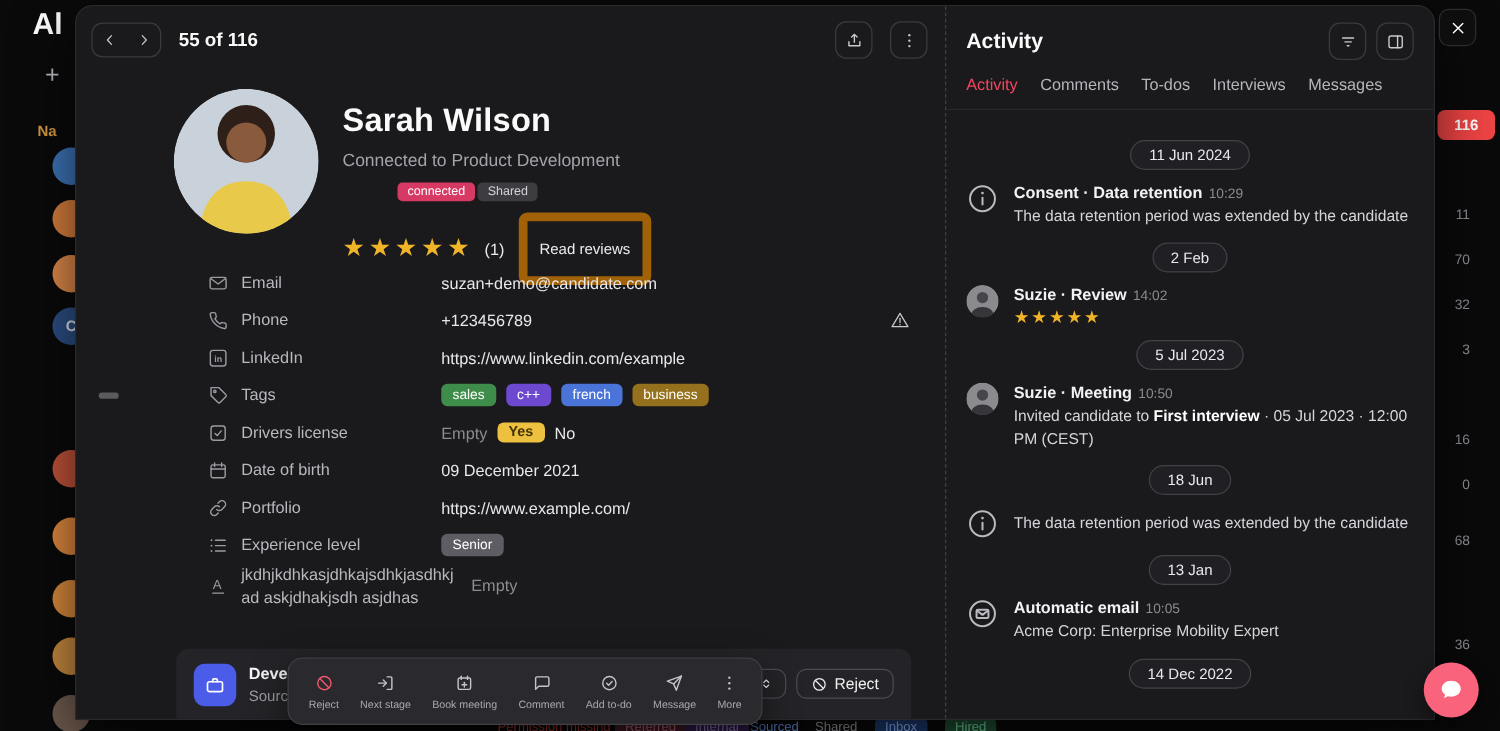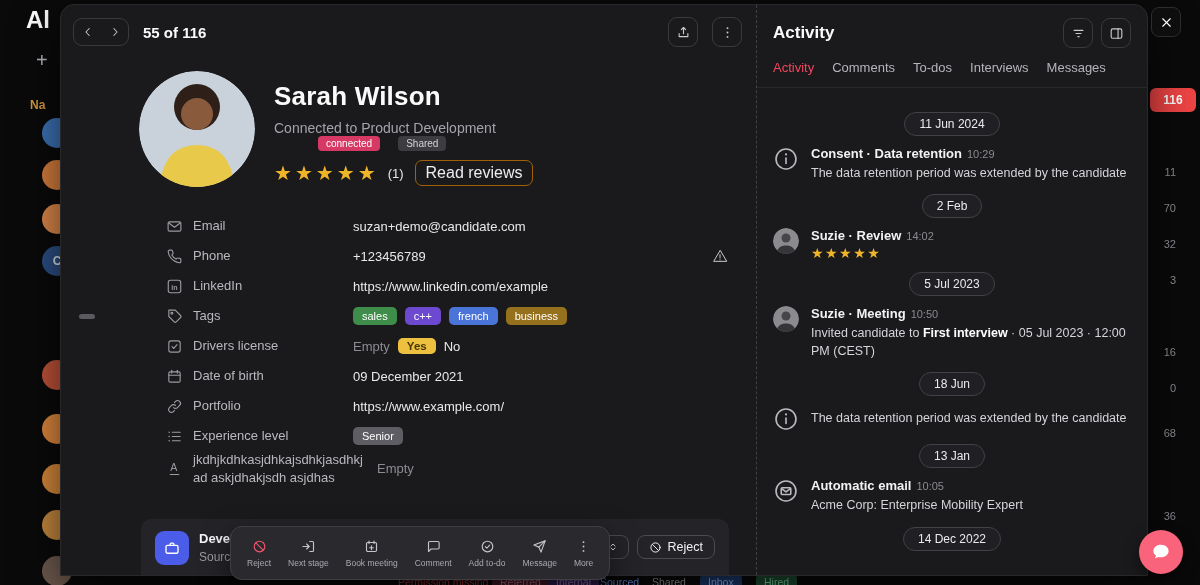--- a/index.html
+++ b/index.html
@@ -40,28 +40,28 @@
   .pagination{font-weight:700;font-size:15px;color:#fafafa;}
   .lp-header .spacer{flex:1;}
   .icon-btn{width:30px;height:30px;border:1px solid #3a3a3e;border-radius:9px;display:flex;align-items:center;
             justify-content:center;color:#c9c9cf;background:none;cursor:pointer;padding:0;}
 
   
   .avatar{position:absolute;left:78px;top:66px;width:116px;height:116px;border-radius:50%;overflow:hidden;}
   .profile-info{position:absolute;left:213px;top:76px;}
   .p-name{font-size:26px;font-weight:700;color:#fafafa;letter-spacing:.2px;}
   .p-sub{font-size:14px;color:#a3a3ab;margin-top:8px;}
-  .p-badges{display:flex;gap:18px;margin-top:0;padding-left:44px;}
+  .p-badges{display:flex;gap:2px;margin-top:10px;padding-left:44px;}
   .badge{font-size:10px;padding:2px 8px;border-radius:4px;}
   .badge-connected{background:#d63964;color:#fff;}
   .badge-shared{background:#3c3c41;color:#d2d2d7;}
   .p-rating{display:flex;align-items:center;gap:9px;margin-top:9px;}
   .stars{color:#f0b429;font-size:20px;letter-spacing:3px;line-height:1;}
   .rating-count{font-size:13px;color:#e8e8ec;}
-  .read-reviews{border:1px solid #a16207;border-radius:7px;padding:3px 10px;font-size:16px;color:#ececf0;
+  .read-reviews{border:7px solid #a16207;border-radius:7px;padding:15px 10px;font-size:12px;color:#ececf0;
                 background:none;cursor:pointer;margin-left:2px;}
 
   
   .fields{position:absolute;left:105px;top:206px;right:28px;}
   .f-row{display:flex;align-items:center;min-height:30px;gap:10px;}
   .f-icon{width:17px;flex:none;color:#9a9aa2;display:flex;align-items:center;}
   .f-label{width:150px;flex:none;font-size:13px;color:#b8b8bf;word-break:break-word;line-height:1.35;}
   .f-label.wide{width:174px;}
   .f-value{font-size:13px;color:#e8e8ec;display:flex;align-items:center;gap:8px;flex:1;}
   .f-warn{margin-left:auto;color:#c9c9cf;display:flex;}

